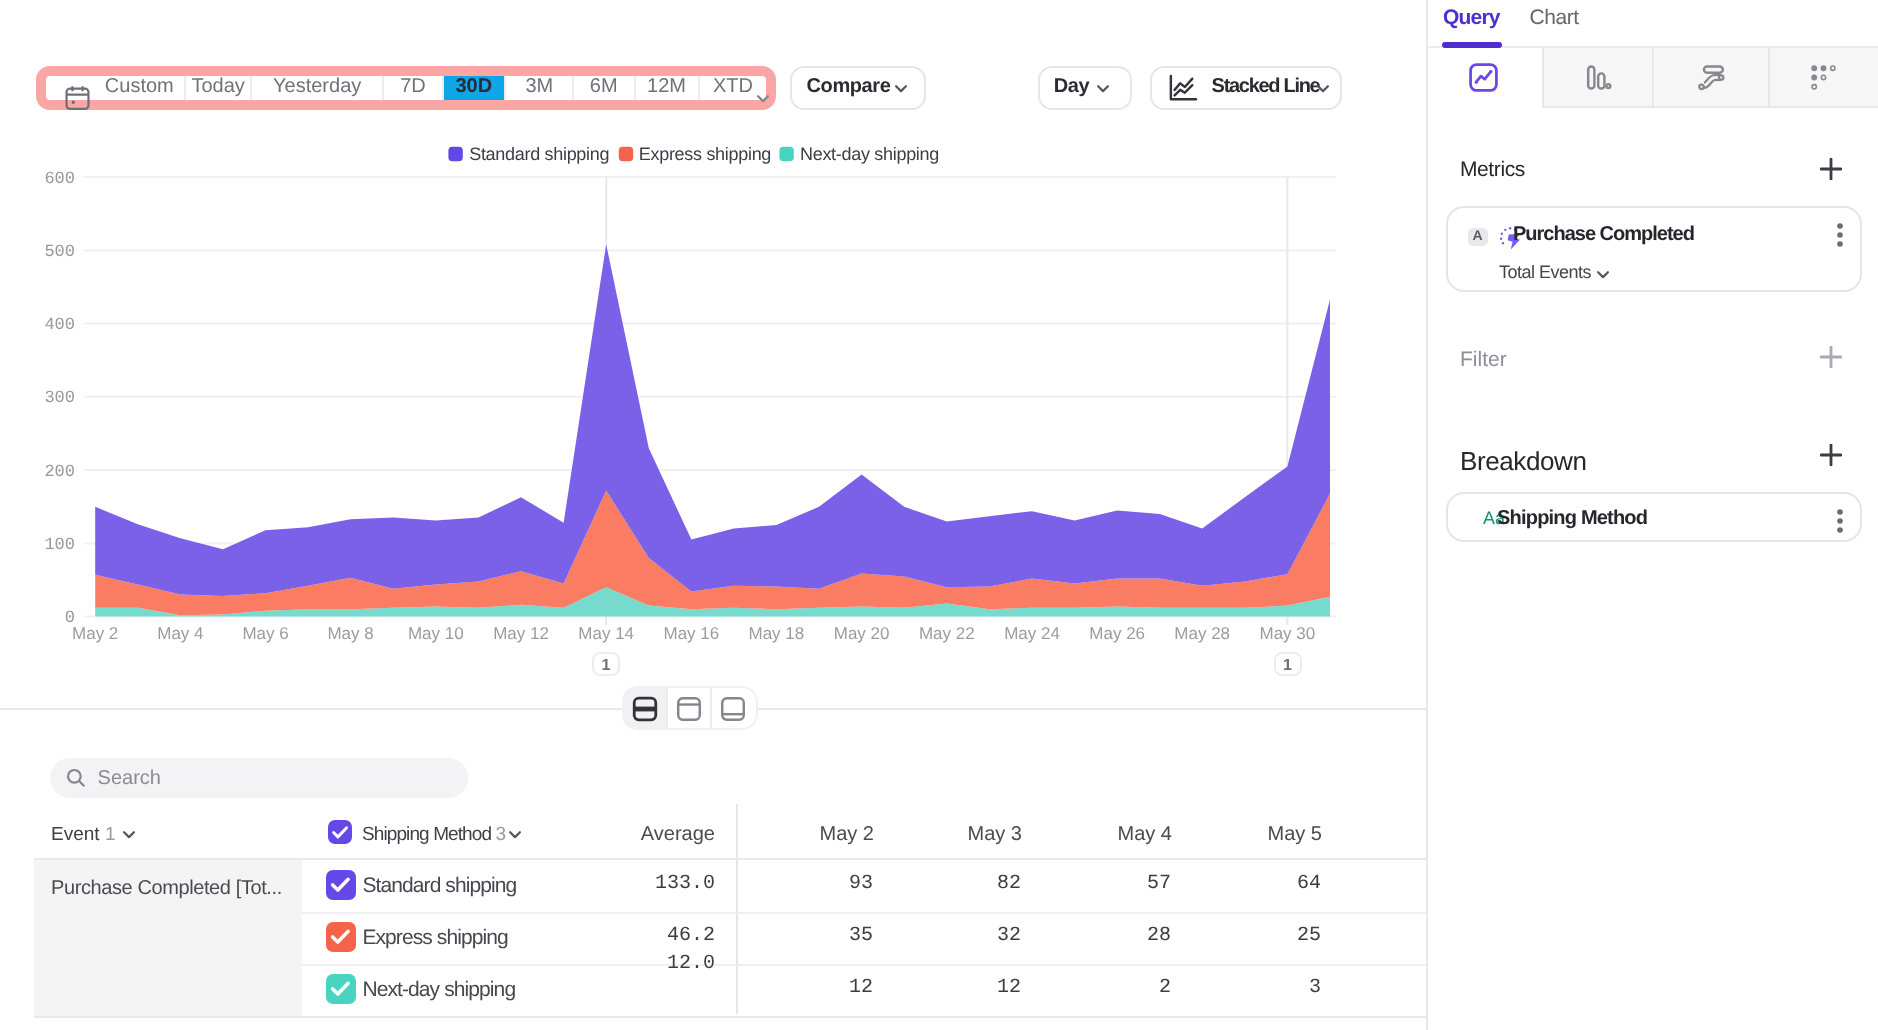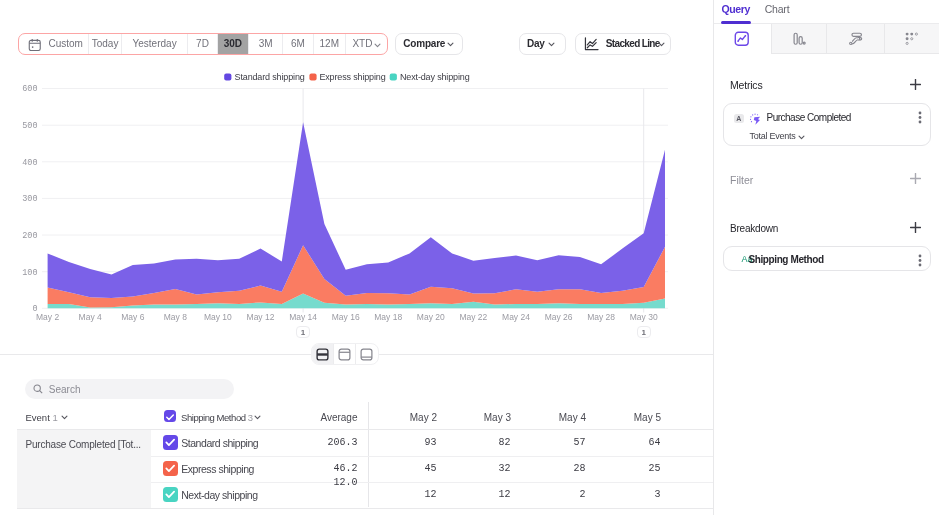--- a/index.html
+++ b/index.html
@@ -9,31 +9,31 @@
 .cb { position:absolute; border-radius:3.5px; }
 .sideh { position:absolute; font-size:10.5px; font-weight:normal; color:#26262c; letter-spacing:-0.2px; }
 .card { position:absolute; left:722.5px; width:208.5px; border:1px solid #e5e5e8; border-radius:9px; background:#fff; }
 .badge1 { position:absolute; border:1px solid #ececef; border-radius:4px; background:#fff; width:13.5px; height:12.6px; font-size:8px; font-weight:bold; color:#707078; display:flex; align-items:center; justify-content:center; }
 .num { position:absolute; font-family:"Liberation Mono", monospace; font-size:10px; color:#3c3c44; transform:translateX(-100%); }
 .dhead { position:absolute; font-size:10px; color:#4a4a52; transform:translateX(-100%); }
 .rlabel { position:absolute; font-size:10.5px; color:#47474f; letter-spacing:-0.45px; }
 </style></head>
 <body>
 
-<div class="abs" style="left:18px;top:33px;width:370px;height:21.5px;border:1px solid #fca5a5;border-radius:7px;background:#fff">
+<div class="abs" style="left:18px;top:33px;width:370px;height:21.5px;border:5px solid #fca5a5;border-radius:7px;background:#fff">
   <svg class="abs" style="left:8.5px;top:3.5px" width="13.5" height="14" viewBox="0 0 16 16" fill="none" stroke="#6e6e78" stroke-width="1.3">
     <rect x="1.5" y="2.5" width="13" height="12" rx="2"></rect>
       <path d="M1.5 6h13M5 1v3M11 1v3"></path>
       <circle cx="5.5" cy="10.5" r="1" fill="#6e6e78" stroke="none"></circle>
   </svg>
   <div class="seg" style="left:24px;width:45.3px;border:none">Custom</div>
   <div class="seg" style="left:69.3px;width:32.5px">Today</div>
   <div class="seg" style="left:101.8px;width:66.6px">Yesterday</div>
   <div class="seg" style="left:168.4px;width:29.2px">7D</div>
-  <div class="seg" style="left:197.6px;width:31.6px;background:#a3a3a3;font-weight:bold;color:#2b2b31">30D</div>
+  <div class="seg" style="left:197.6px;width:31.6px;background:#0ea5e9;font-weight:bold;color:#2b2b31">30D</div>
   <div class="seg" style="left:229.2px;width:34px">3M</div>
   <div class="seg" style="left:263.2px;width:30.4px">6M</div>
   <div class="seg" style="left:293.6px;width:32.3px">12M</div>
   <div class="seg" style="left:325.9px;width:44.1px;padding-right:10px">XTD</div>
   <svg class="abs" style="left:355px;top:8.5px" width="7" height="5" viewBox="0 0 10 7">
       <path d="M1.5 1.5L5 5l3.5-3.5" stroke="#84848c" stroke-width="1.6" fill="none" stroke-linecap="round" stroke-linejoin="round"></path>
     </svg>
 </div>
 <div class="btn" style="left:395px;width:67.5px;padding-right:9px">Compare</div>
 <svg class="abs" style="left:446.5px;top:41.5px" width="7" height="5" viewBox="0 0 10 7">
@@ -158,32 +158,32 @@
 <div class="abs" style="left:25.5px;top:438.5px;font-size:10px;color:#4a4a52;letter-spacing:-0.2px">Purchase Completed [Tot...</div>
 
 <div class="abs" style="left:150.5px;top:455.5px;width:562.5px;height:1px;background:#efeff1"></div>
 <div class="abs" style="left:150.5px;top:481.5px;width:562.5px;height:1px;background:#efeff1"></div>
 <div class="abs" style="left:17px;top:507.5px;width:696px;height:1px;background:#e9e9eb"></div>
 
 <div class="cb" style="left:163px;top:435.2px;width:14.5px;height:14.5px;background:#6448e8"><svg width="100%" height="100%" viewBox="0 0 14 14" fill="none">
       <path d="M3.2 7.2l2.5 2.5 5-5.2" stroke="#fff" stroke-width="1.7" stroke-linecap="round" stroke-linejoin="round"></path>
     </svg></div>
 <div class="rlabel" style="left:181.2px;top:437.3px">Standard shipping</div>
-<div class="num" style="left:357.5px;top:437.3px">206.3</div>
+<div class="num" style="left:357.5px;top:437.3px">133.0</div>
 <div class="num" style="left:436.5px;top:437.3px">93</div>
 <div class="num" style="left:510.5px;top:437.3px">82</div>
 <div class="num" style="left:585.5px;top:437.3px">57</div>
 <div class="num" style="left:660.5px;top:437.3px">64</div>
 
 <div class="cb" style="left:163px;top:461.2px;width:14.5px;height:14.5px;background:#f4634a"><svg width="100%" height="100%" viewBox="0 0 14 14" fill="none">
       <path d="M3.2 7.2l2.5 2.5 5-5.2" stroke="#fff" stroke-width="1.7" stroke-linecap="round" stroke-linejoin="round"></path>
     </svg></div>
 <div class="rlabel" style="left:181.2px;top:463.3px">Express shipping</div>
 <div class="num" style="left:357.5px;top:463.3px">46.2</div>
-<div class="num" style="left:436.5px;top:463.3px">45</div>
+<div class="num" style="left:436.5px;top:463.3px">35</div>
 <div class="num" style="left:510.5px;top:463.3px">32</div>
 <div class="num" style="left:585.5px;top:463.3px">28</div>
 <div class="num" style="left:660.5px;top:463.3px">25</div>
 
 <div class="cb" style="left:163px;top:487.2px;width:14.5px;height:14.5px;background:#49d4c2"><svg width="100%" height="100%" viewBox="0 0 14 14" fill="none">
       <path d="M3.2 7.2l2.5 2.5 5-5.2" stroke="#fff" stroke-width="1.7" stroke-linecap="round" stroke-linejoin="round"></path>
     </svg></div>
 <div class="rlabel" style="left:181.2px;top:489.3px">Next-day shipping</div>
 <div class="num" style="left:357.5px;top:477px">12.0</div>
 <div class="num" style="left:436.5px;top:489.3px">12</div>
@@ -240,38 +240,38 @@
   <div class="abs" style="left:10.5px;top:9.5px;width:9.5px;height:9.5px;background:#e9e9eb;border-radius:2.5px;font-size:7px;font-weight:bold;color:#5a5a64;display:flex;align-items:center;justify-content:center">A</div>
   <svg class="abs" style="left:25.5px;top:8.5px" width="12.5" height="12.5" viewBox="0 0 13 13" fill="#7a5af5">
     <circle cx="1.6" cy="6.6" r="0.62"></circle>
       <circle cx="2.0" cy="4.0" r="0.62"></circle>
       <circle cx="3.8" cy="2.0" r="0.62"></circle>
       <circle cx="6.3" cy="1.2" r="0.62"></circle>
       <circle cx="8.9" cy="1.8" r="0.62"></circle>
       <circle cx="2.6" cy="9.0" r="0.62"></circle>
     <path d="M5.6 4.4 L11.6 4.0 L9.3 6.4 L11.4 7.2 L6.6 12.2 L7.6 8.2 L5.0 7.4 Z"></path>
   </svg>
-  <div class="abs" style="left:43px;top:7.5px;font-size:10px;font-weight:normal;color:#26262c;letter-spacing:-0.5px">Purchase Completed</div>
+  <div class="abs" style="left:33px;top:7.5px;font-size:10px;font-weight:bold;color:#26262c;letter-spacing:-0.5px">Purchase Completed</div>
   <svg class="abs" style="left:194.5px;top:7px" width="4" height="13" viewBox="0 0 4 13" fill="#6b6b74">
       <circle cx="2" cy="2" r="1.4"></circle>
       <circle cx="2" cy="6.5" r="1.4"></circle>
       <circle cx="2" cy="11" r="1.4"></circle>
     </svg>
   <div class="abs" style="left:26px;top:27px;font-size:9px;color:#44444c;letter-spacing:-0.25px">Total Events</div>
   <svg class="abs" style="left:74.5px;top:30.5px" width="7" height="5" viewBox="0 0 10 7">
       <path d="M1.5 1.5L5 5l3.5-3.5" stroke="#56565e" stroke-width="1.6" fill="none" stroke-linecap="round" stroke-linejoin="round"></path>
     </svg>
 </div>
 
 <div class="abs" style="left:730px;top:173.5px;font-size:10.5px;color:#8e8e97">Filter</div>
 <svg class="abs" style="left:910px;top:173px" width="11" height="11" viewBox="0 0 11 11">
     <path d="M5.5 0.5v10M0.5 5.5h10" stroke="#a9a9b1" stroke-width="1.4" stroke-linecap="round"></path>
   </svg>
 
-<div class="sideh" style="left:730px;top:222.5px;font-size:10px">Breakdown</div>
+<div class="sideh" style="left:730px;top:222.5px;font-size:13px">Breakdown</div>
 <svg class="abs" style="left:910px;top:222px" width="11" height="11" viewBox="0 0 11 11">
     <path d="M5.5 0.5v10M0.5 5.5h10" stroke="#3c3c44" stroke-width="1.4" stroke-linecap="round"></path>
   </svg>
 <div class="card" style="top:246px;height:25.3px">
   <div class="abs" style="left:18px;top:7px;font-size:9px;font-weight:normal;color:#12946e">Aa</div>
   <div class="abs" style="left:25px;top:6.5px;font-size:10px;font-weight:bold;color:#26262c;letter-spacing:-0.4px">Shipping Method</div>
   <svg class="abs" style="left:194.5px;top:6.5px" width="4" height="13" viewBox="0 0 4 13" fill="#6b6b74">
       <circle cx="2" cy="2" r="1.4"></circle>
       <circle cx="2" cy="6.5" r="1.4"></circle>
       <circle cx="2" cy="11" r="1.4"></circle>

